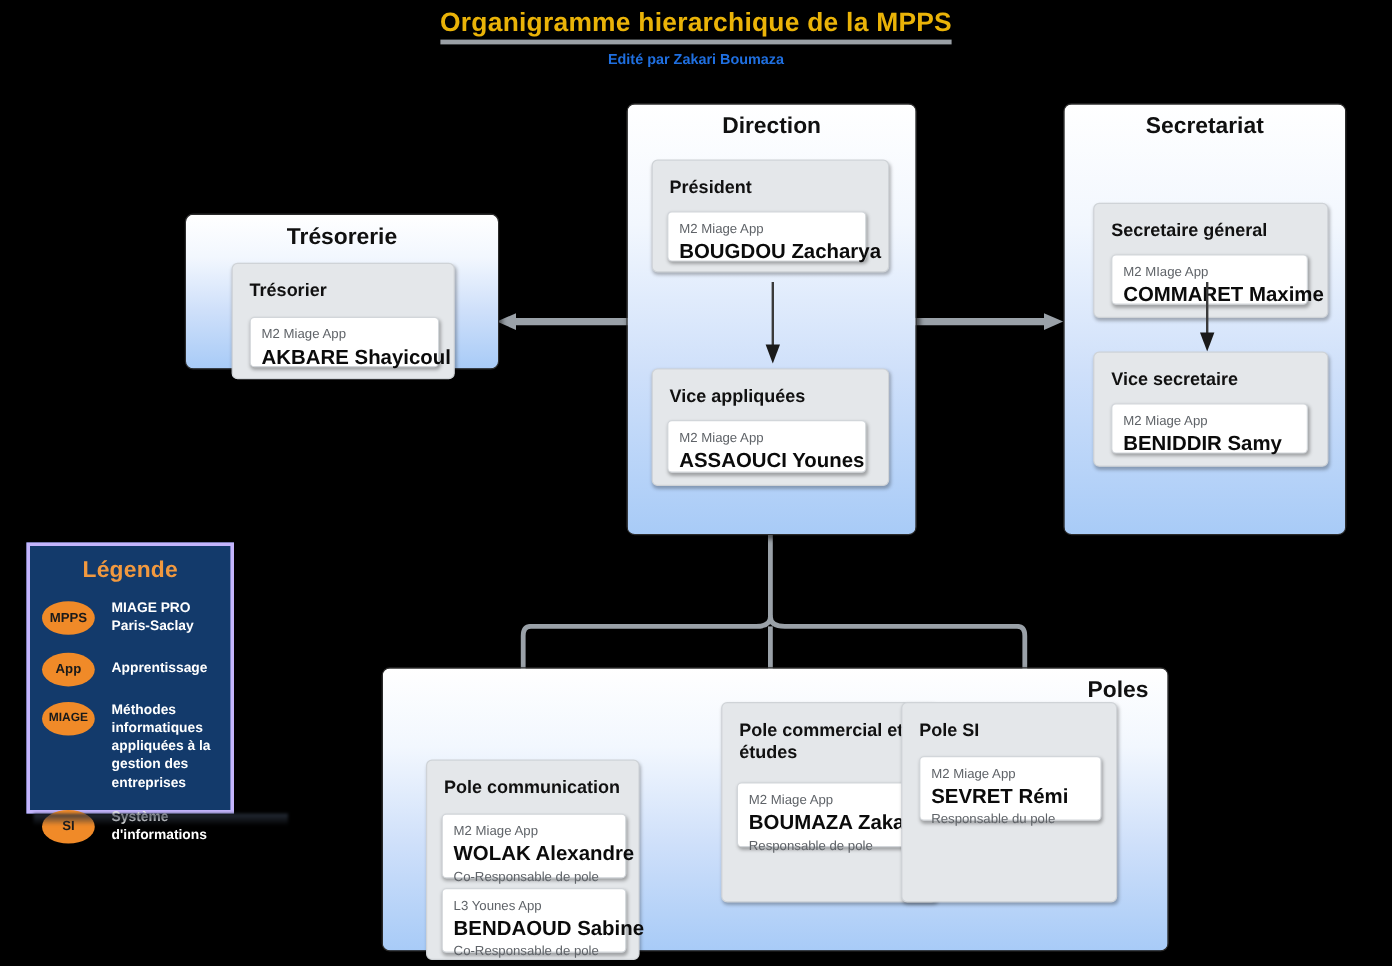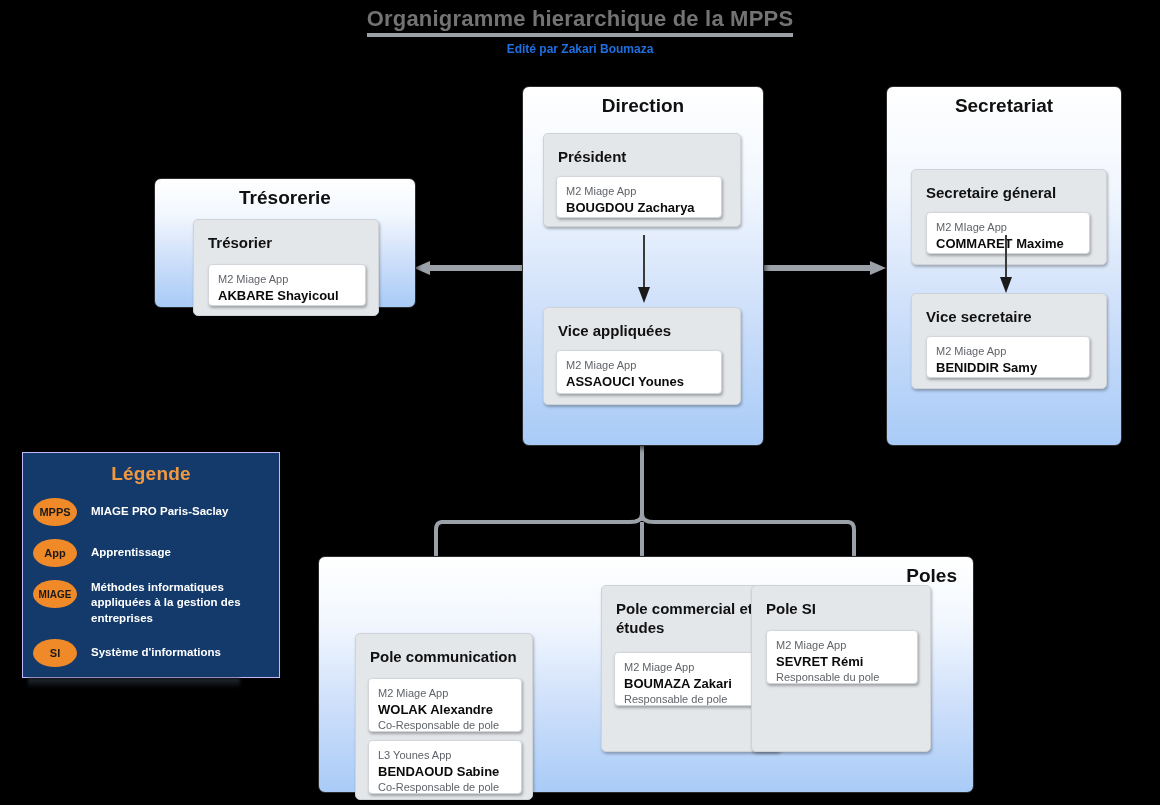--- a/index.html
+++ b/index.html
@@ -6,21 +6,21 @@
   body{
     width:1160px;height:805px;background:#000;overflow:hidden;
     font-family:"Liberation Sans","DejaVu Sans",sans-serif;
     position:relative;
   }
   .canvas{position:absolute;inset:0;}
 
   
   .title-wrap{position:absolute;left:0;top:6px;width:1160px;text-align:center;}
   .title{
-    font-size:22px;font-weight:bold;color:#737373;
+    font-size:22px;font-weight:bold;color:#eab308;
     letter-spacing:.2px;display:inline-block;
     border-bottom:4px solid #9aa0a6;padding-bottom:1px;
     filter:blur(.55px);
   }
   .subtitle{
     margin-top:5px;font-size:12px;font-weight:bold;color:#1f6fe0;
     filter:blur(.55px);
   }
 
   
@@ -48,28 +48,28 @@
   }
 
   
   .card{
     position:absolute;box-sizing:border-box;
     background:#ffffff;border:1px solid #d2d6da;border-radius:4px;
     box-shadow:1px 2px 3px rgba(0,0,0,.3);
     padding:7px 9px 8px 9px;
   }
   .card .prog{font-size:11px;color:#5f6368;line-height:1.35;}
-  .card .who{font-size:13px;font-weight:bold;color:#0b0b0b;line-height:1.35;white-space:nowrap;}
+  .card .who{font-size:17px;font-weight:bold;color:#0b0b0b;line-height:1.35;white-space:nowrap;}
   .card .role{font-size:11px;color:#5f6368;line-height:1.4;}
   svg.link{position:absolute;overflow:visible;}
 
   
   .legend{
-    position:absolute;left:22px;top:452px;width:258px;height:226px;
-    background:#133a6b;border:1px solid #c4b5fd;
+    position:absolute;left:22px;top:452px;width:173px;height:226px;
+    background:#133a6b;border:3px solid #c4b5fd;
     box-shadow:4px 5px 6px rgba(0,0,0,.6);
     box-sizing:border-box;
   }
   .legend-title{
     color:#f2993f;font-size:19px;font-weight:bold;text-align:center;
     padding-top:10px;letter-spacing:.2px;
   }
   .legend-row{display:flex;align-items:center;margin-top:13px;padding-left:10px;}
   .legend-row.tall{align-items:flex-start;}
   .badge{

